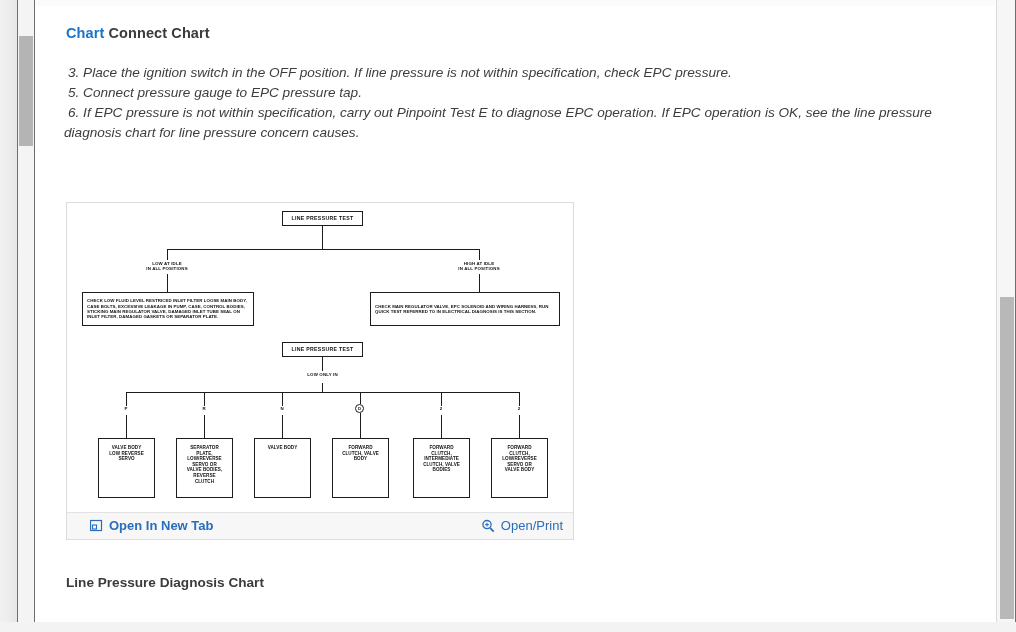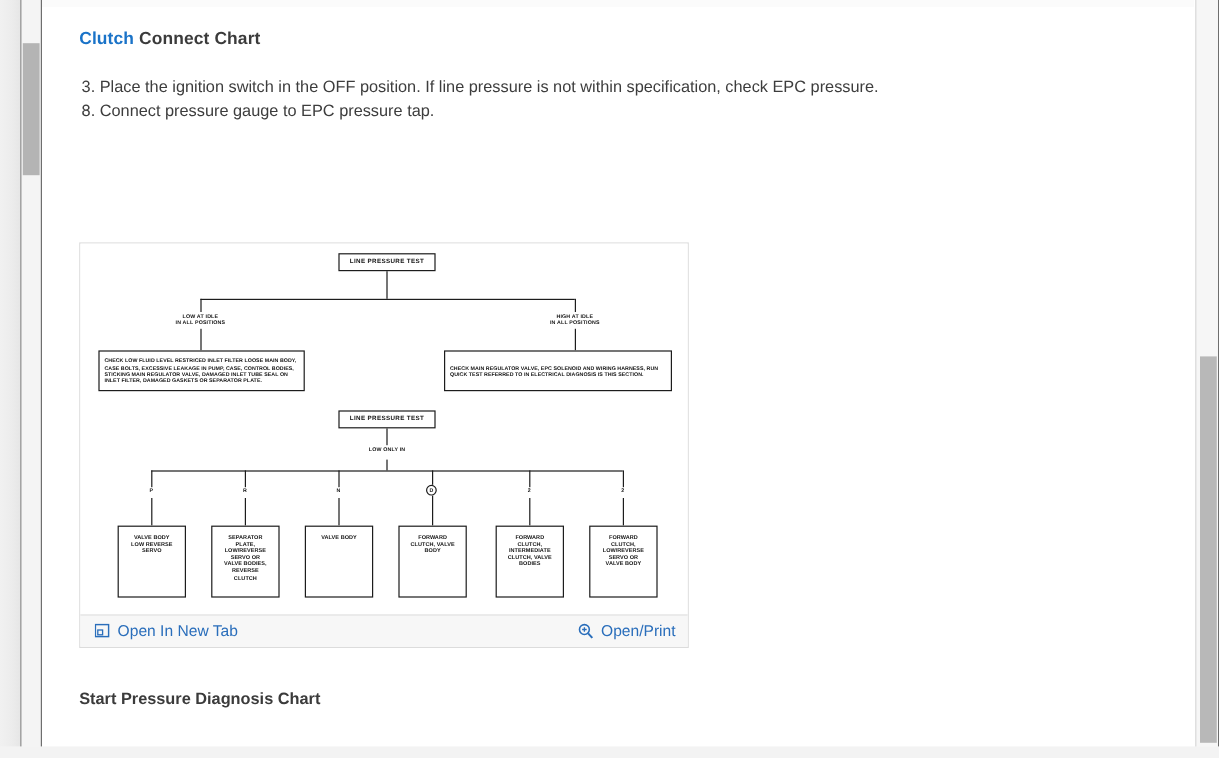--- a/index.html
+++ b/index.html
@@ -84,21 +84,21 @@
   .doc-title .kw { color: #1a73c8; }
 
   .steps {
     position: absolute;
     left: 29px; top: 57px;
     width: 902px;
     font-size: 13.6px;
     color: #3d3d3d;
     line-height: 20px;
   }
-  .steps .step { white-space: normal; }
+  .steps .step { white-space: normal; font-style: italic; }
   .steps .step .num { padding-left: 4px; }
 
   
   .figure-card {
     position: absolute;
     left: 31px; top: 196px;
     width: 508px; height: 338px;
     background: #ffffff;
     border: 1px solid #dcdcdc;
   }
@@ -171,21 +171,21 @@
     position: absolute;
     top: 5px;
     display: flex;
     align-items: center;
     gap: 6px;
     color: #2a6ebb;
     font-size: 13px;
     cursor: pointer;
     white-space: nowrap;
   }
-  .footer-link.left { left: 12px; }
+  .footer-link.left { left: 23px; font-weight: bold; }
   .footer-link.right { right: 10px; }
   .footer-link svg { display: block; }
 
   .section-title {
     position: absolute;
     left: 31px; top: 569px;
     font-size: 13.6px;
     font-weight: bold;
     color: #3b3b3b;
     white-space: nowrap;
@@ -199,26 +199,27 @@
   <div class="left-gutter"></div>
   <div class="left-thumb">
     <div class="thumb"></div>
   </div>
   <div class="left-sep"></div>
   <div class="top-strip"></div>
 
   <div class="page">
 
     <div class="doc-title">
-      <span class="kw">Clutch</span><span> Connect Chart</span>
+      <span class="kw">Chart</span><span> Connect Chart</span>
     </div>
 
     <div class="steps">
       <div class="step"><span class="num">3. Place the ignition switch in the OFF position. If line pressure is not within specification, check EPC pressure.</span></div>
-      <div class="step"><span class="num">8. Connect pressure gauge to EPC pressure tap.</span></div>
+      <div class="step"><span class="num">5. Connect pressure gauge to EPC pressure tap.</span></div>
+      <div class="step"><span class="num">6. If EPC pressure is not within specification, carry out Pinpoint Test E to diagnose EPC operation. If EPC operation is OK, see the line pressure diagnosis chart for line pressure concern causes.</span></div>
     </div>
 
     <div class="figure-card">
       <div class="figure-body">
 
         <div class="dbox title-box" style="left:215px; top:8px; width:81px; height:15px;">LINE PRESSURE TEST</div>
 
         <div class="vline" style="left:255px; top:23px; height:23px;"></div>
 
         <div class="hline" style="left:100px; top:46px; width:312px;"></div>
@@ -310,21 +311,21 @@
               <line x1="4.1" y1="5.6" x2="7.9" y2="5.6" stroke="#2a6ebb" stroke-width="1.1"></line>
               <line x1="6" y1="3.7" x2="6" y2="7.5" stroke="#2a6ebb" stroke-width="1.1"></line>
               <line x1="9.1" y1="8.8" x2="12.6" y2="12.6" stroke="#2a6ebb" stroke-width="1.7"></line>
             </svg>
           </span>
           <span>Open/Print</span>
         </div>
       </div>
     </div>
 
-    <div class="section-title">Start Pressure Diagnosis Chart</div>
+    <div class="section-title">Line Pressure Diagnosis Chart</div>
   </div>
 
   <div class="right-track">
     <div class="thumb"></div>
   </div>
   <div class="right-edge"></div>
   <div class="bottom-strip"></div>
 </div>
 
 </body></html>

